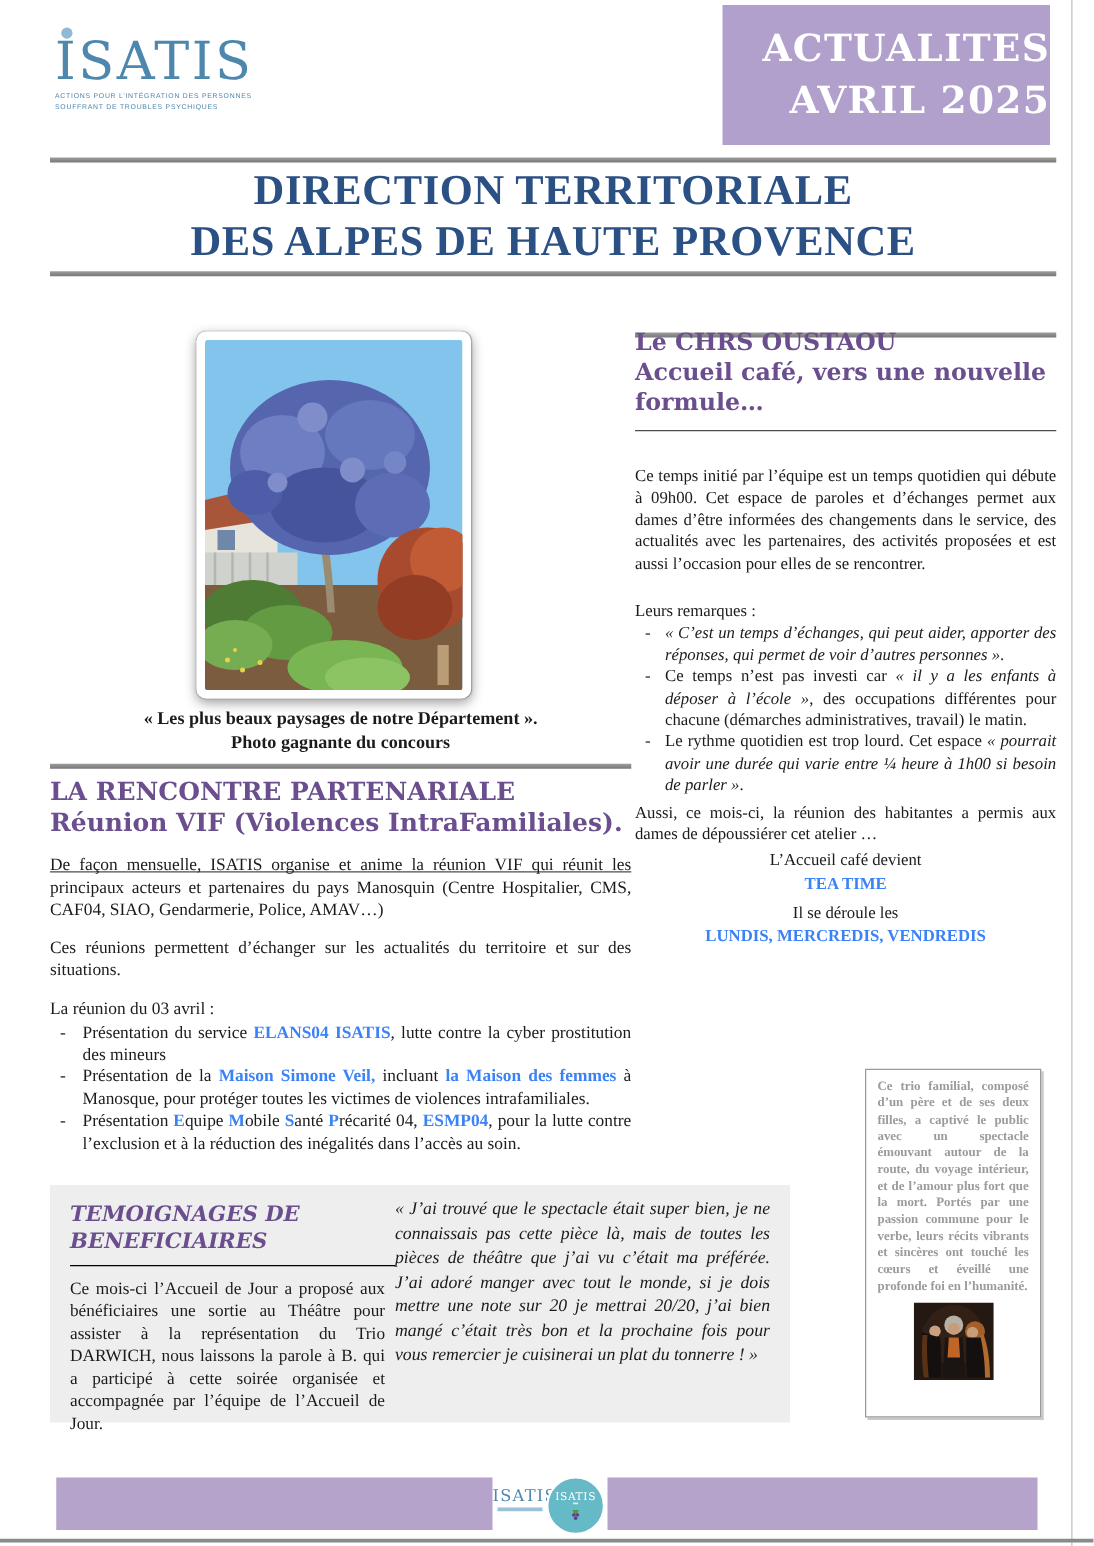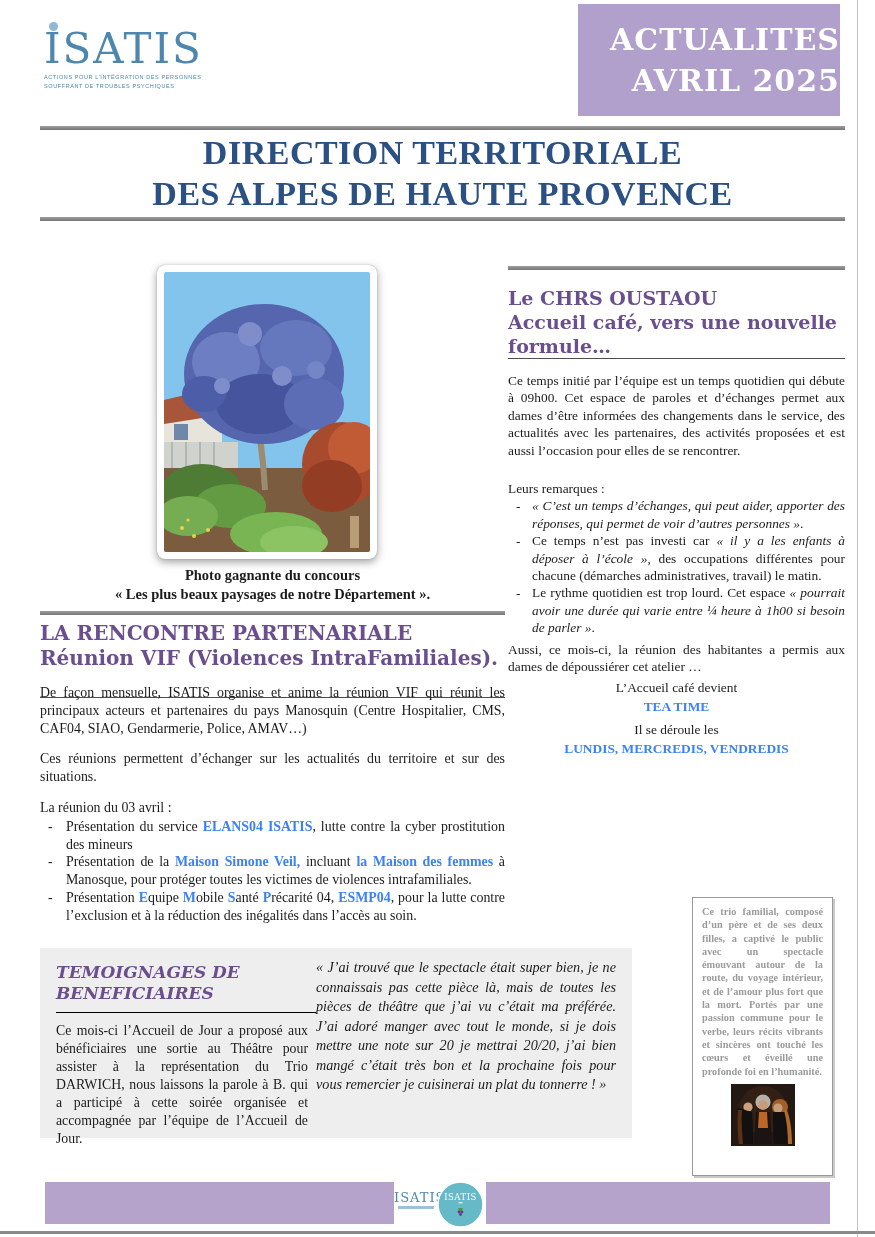--- a/index.html
+++ b/index.html
@@ -43,36 +43,36 @@
 
   .sec1-head{position:absolute;left:40px;top:621px;width:465px;font-size:20px;line-height:25px;padding-bottom:26px;border-bottom:1.5px solid #4d4d4d;}
   .sec1-body{position:absolute;left:40px;top:684px;width:465px;font-size:13.9px;line-height:17.8px;text-align:justify;}
   .sec1-body p{margin:0 0 13px 0;}
   .sec1-body p.tight{margin:0 0 1px 0;}
   ul.dash{list-style:none;margin:0;padding:0;}
   ul.dash li{position:relative;padding-left:26px;text-align:justify;font-family:Liberation Serif, serif;}
   ul.dash li::before{content:"-";position:absolute;left:8px;top:0;}
 
   
-  .chrs-head{position:absolute;left:508px;top:286px;width:337px;font-size:19px;line-height:24px;padding-bottom:0;border-bottom:1.5px solid #4d4d4d;}
+  .chrs-head{position:absolute;left:508px;top:262px;width:337px;font-size:19px;line-height:24px;padding-bottom:10px;border-bottom:1.5px solid #4d4d4d;}
   .chrs-body{position:absolute;left:508px;top:372px;width:337px;font-size:13.4px;line-height:17.4px;text-align:justify;}
   .chrs-body p{margin:0;}
   .chrs-body .p1{margin-bottom:21px;}
   .chrs-body .remarks{margin-bottom:0;}
   .chrs-body ul.dash{margin-bottom:4px;}
   .chrs-body ul.dash li{padding-left:24px;}
   .chrs-center{text-align:center;line-height:19px;margin-top:2px;}
   .chrs-center .gap{height:4px;}
 
   
   .trio-box{
     position:absolute;left:692px;top:855px;width:141px;height:279px;background:#fff;
     border:1px solid #9a9a9a;box-shadow:2px 2px 0 #c9c9c9;
     padding:7px 9px;box-sizing:border-box;overflow:hidden;
-    font-weight:bold;color:#9b9b9b;font-size:10.3px;line-height:13.3px;text-align:justify;margin-top:42px;
+    font-weight:bold;color:#9b9b9b;font-size:10.3px;line-height:13.3px;text-align:justify;
   }
   .trio-photo{width:64px;height:62px;margin:6px auto 0;display:block;}
 
   
   .temo-panel{position:absolute;left:40px;top:948px;width:592px;height:190px;background:#efeeee;}
   .temo-head{position:absolute;left:56px;top:962px;width:260px;font-size:17px;line-height:21px;padding-bottom:8px;border-bottom:1px solid #000000;font-style:italic;}
   .temo-body{position:absolute;left:56px;top:1022px;width:252px;font-size:13.8px;line-height:18px;text-align:justify;}
   .temo-quote{position:absolute;left:316px;top:958px;width:300px;font-size:14.2px;font-style:italic;line-height:19.5px;text-align:justify;}
 
   
@@ -143,22 +143,22 @@
       <ellipse cx="112" cy="262" rx="46" ry="22" fill="#7ab553"></ellipse>
       <ellipse cx="130" cy="270" rx="34" ry="16" fill="#8cc464"></ellipse>
       <circle cx="18" cy="256" r="2" fill="#e8d24a"></circle>
       <circle cx="30" cy="264" r="2" fill="#e8d24a"></circle>
       <circle cx="44" cy="258" r="2" fill="#e8d24a"></circle>
       <circle cx="24" cy="248" r="1.6" fill="#e8d24a"></circle>
       <rect x="186" y="244" width="9" height="32" fill="#b99d76"></rect>
     </svg>
   </div>
   <div class="photo-caption">
+    <div>« Les plus beaux paysages de notre Département ».</div>
     <div>Photo gagnante du concours</div>
-    <div>« Les plus beaux paysages de notre Département ».</div>
   </div>
 
   <div class="rule" style="left:40px;top:611px;width:465px;"></div>
   <div class="sec1-head ph">
     <div>LA RENCONTRE PARTENARIALE</div>
     <div>Réunion VIF (Violences IntraFamiliales).</div>
   </div>
   <div class="sec1-body">
     <p>De façon mensuelle, ISATIS organise et anime la réunion VIF qui réunit les principaux acteurs et partenaires du pays Manosquin (Centre Hospitalier, CMS, CAF04, SIAO, Gendarmerie, Police, AMAV…)</p>
     <p>Ces réunions permettent d’échanger sur les actualités du territoire et sur des situations.</p>

